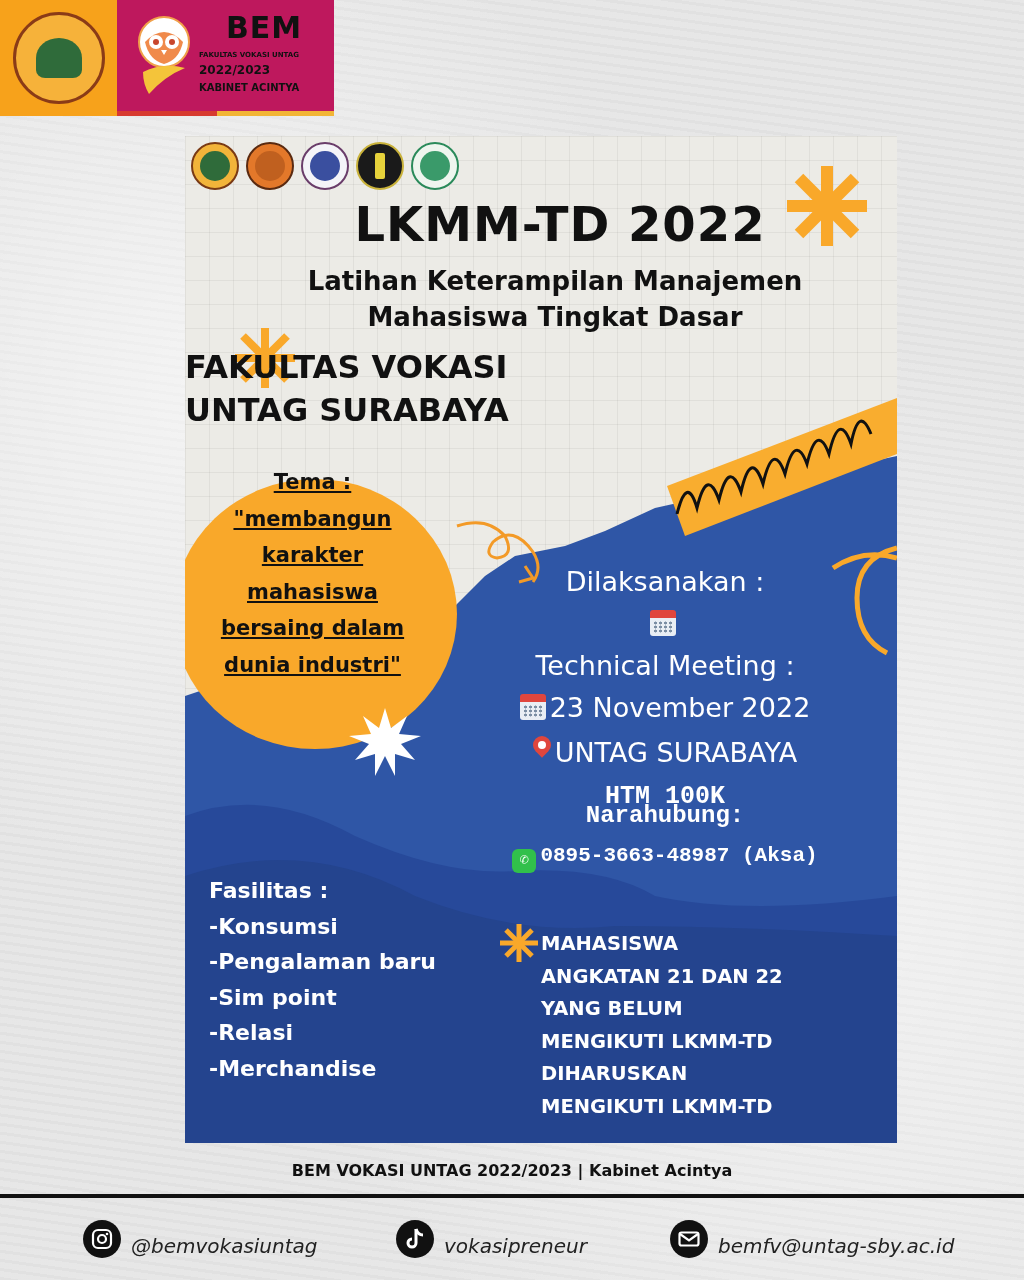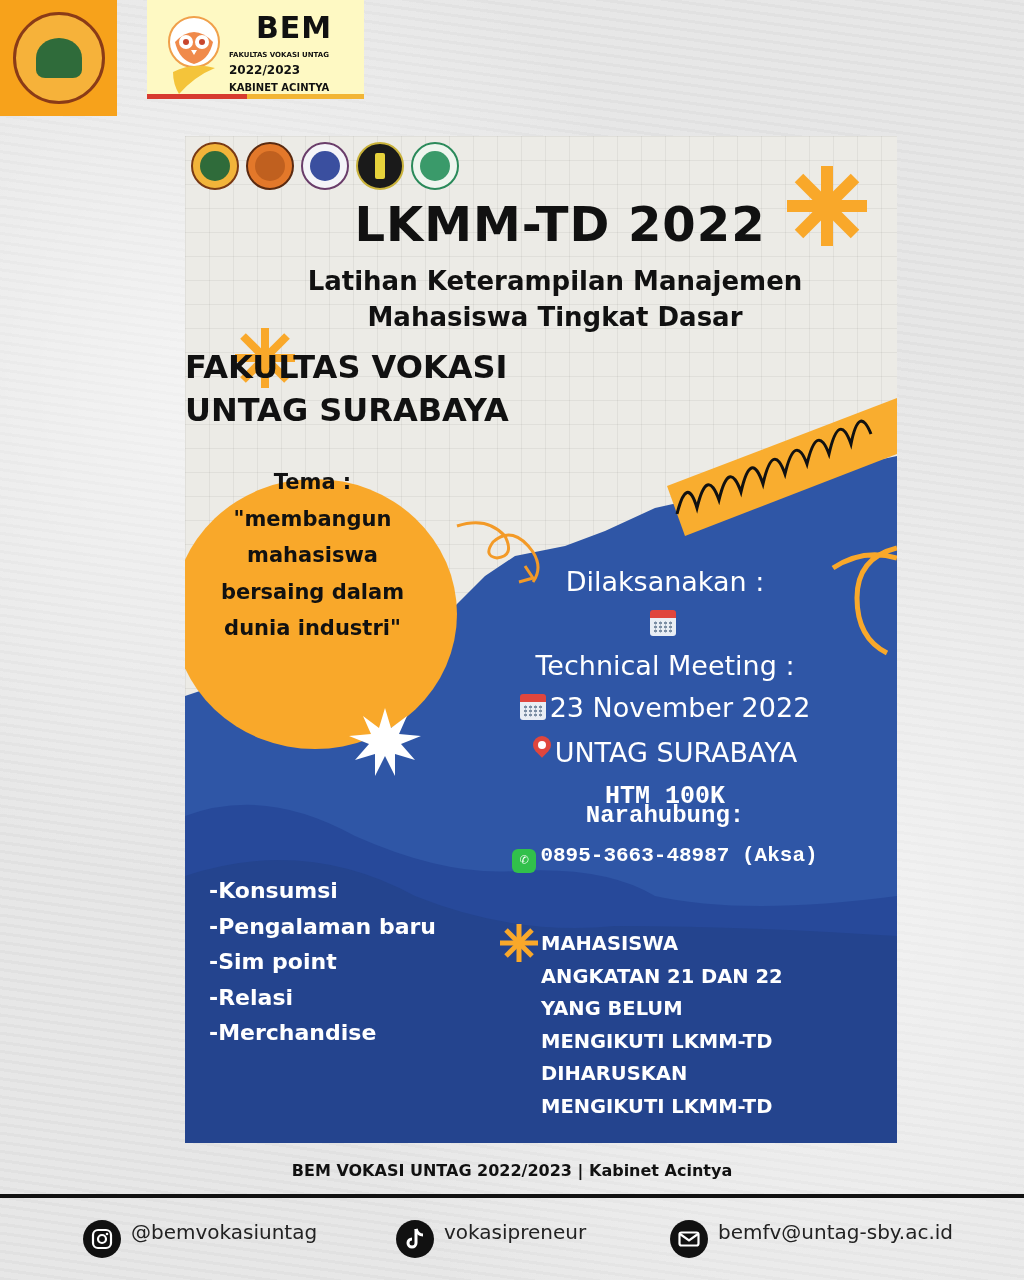--- a/index.html
+++ b/index.html
@@ -13,23 +13,22 @@
       radial-gradient(ellipse at 80% 70%, rgba(255,255,255,0.5) 0, rgba(255,255,255,0) 45%),
       repeating-linear-gradient(8deg, rgba(0,0,0,0.025) 0 3px, rgba(255,255,255,0.03) 3px 9px);
   }
   
   .hdr-left {
     position: absolute; left: 0; top: 0; width: 117px; height: 116px;
     background: #f7a21b;
     display: flex; align-items: center; justify-content: center;
   }
   .hdr-right {
-    position: absolute; left: 117px; top: 0; width: 217px; height: 99px;
-    background: #fef9c3;
-    margin-left: 30px;
+    position: absolute; left: 117px; top: 0; width: 217px; height: 116px;
+    background: #be185d;
   }
   .hdr-right .bar-red { position: absolute; left: 0; bottom: 0; width: 100px; height: 5px; background: #d73a2f; }
   .hdr-right .bar-yel { position: absolute; left: 100px; bottom: 0; width: 117px; height: 5px; background: #f2b535; }
   .univ-seal {
     width: 92px; height: 92px; border-radius: 50%;
     background: #f6b23a; border: 3px solid #8a3b17;
     display: flex; align-items: center; justify-content: center; position: relative;
   }
   .univ-seal .tree { width: 46px; height: 40px; border-radius: 50% 50% 20% 20%; background: #2f6b3a; }
   .owl-logo { position: absolute; left: 18px; top: 14px; width: 58px; height: 86px; }
@@ -66,21 +65,21 @@
     position: absolute; left: 0; width: 740px; text-align: center;
     font-weight: bold; font-size: 26px; color: #111;
   }
   .t-sub.l1 { top: 130px; }
   .t-sub.l2 { top: 166px; }
   .t-fak { position: absolute; left: 0; width: 750px; text-align: left; font-weight: bold; font-size: 32px; color: #111; }
   .t-fak.l1 { top: 212px; }
   .t-fak.l2 { top: 255px; }
 
   .tema {
-    position: absolute; left: 20px; width: 215px; text-align: center; font-weight: bold; color: #111; font-size: 21px; line-height: 36.5px;
+    position: absolute; left: 20px; width: 215px; text-align: center; font-weight: bold; color: #111; font-size: 21px; line-height: 36.5px; text-decoration: underline;
   }
   .tema .label { display: block; }
 
   .info { position: absolute; left: 285px; width: 390px; text-align: center; color: #fff; }
   .info .row { position: absolute; left: 0; width: 100%; text-align: center; white-space: nowrap; }
   .info .reg { font-size: 27px; }
   .info .bold { font-weight: bold; font-family: Liberation Mono, monospace; }
   .ico-cal {
     display: inline-block; width: 26px; height: 26px; vertical-align: -3px; margin-right: 4px;
     background: #e9eef4; border-radius: 3px; border-top: 8px solid #e0463d; position: relative;
@@ -106,21 +105,21 @@
   .fasilitas div { height: 35.5px; }
   .syarat { position: absolute; left: 356px; top: 796px; color: #fff; font-weight: bold; font-size: 19.5px; }
   .syarat div { height: 32.5px; white-space: nowrap; }
 
   
   .footer-tag {
     position: absolute; left: 0; width: 1024px; top: 1161px; text-align: center;
     font-weight: bold; font-size: 16px; color: #111;
   }
   .footer-line { position: absolute; left: 0; top: 1194px; width: 1024px; height: 4px; background: #111; }
-  .social { position: absolute; top: 1220px; display: flex; align-items: flex-start; gap: 10px; font-size: 20px; color: #222; }
+  .social { position: absolute; top: 1220px; display: flex; align-items: flex-end; gap: 10px; font-size: 20px; color: #222; font-style: italic; }
   .social .circ {
     width: 38px; height: 38px; border-radius: 50%; background: #111; display: flex; align-items: center; justify-content: center;
   }
 </style>
 </head>
 <body>
 
 <div class="hdr-left">
   <div class="univ-seal">
     <div class="tree"></div>
@@ -205,20 +204,21 @@
 
   <div class="t-main">LKMM-TD 2022</div>
   <div class="t-sub l1">Latihan Keterampilan Manajemen</div>
   <div class="t-sub l2">Mahasiswa Tingkat Dasar</div>
   <div class="t-fak l1">FAKULTAS VOKASI</div>
   <div class="t-fak l2">UNTAG SURABAYA</div>
 
   <div class="tema" style="top:328px">
     <span class="label">Tema :</span>
     <span class="label">"membangun</span>
+    <span class="label">karakter</span>
     <span class="label">mahasiswa</span>
     <span class="label">bersaing dalam</span>
     <span class="label">dunia industri"</span>
   </div>
 
   <div class="info" style="top:0">
     <div class="row reg" style="top:430px">Dilaksanakan :</div>
     <div class="row reg" style="top:472px">
       <span class="ico-cal"></span>
     </div>
@@ -230,20 +230,21 @@
       <span class="ico-pin"></span><span>UNTAG SURABAYA</span>
     </div>
     <div class="row bold" style="top:646px;font-size:25px">HTM 100K</div>
     <div class="row bold" style="top:666px;font-size:24px">Narahubung:</div>
     <div class="row bold" style="top:708px;font-size:21px">
       <span class="ico-wa">✆</span><span>0895-3663-48987 (Aksa)</span>
     </div>
   </div>
 
   <div class="fasilitas">
+    <div>Fasilitas :</div>
     <div>-Konsumsi</div>
     <div>-Pengalaman baru</div>
     <div>-Sim point</div>
     <div>-Relasi</div>
     <div>-Merchandise</div>
   </div>
 
   <div class="syarat">
     <div>MAHASISWA</div>
     <div>ANGKATAN 21 DAN 22</div>

